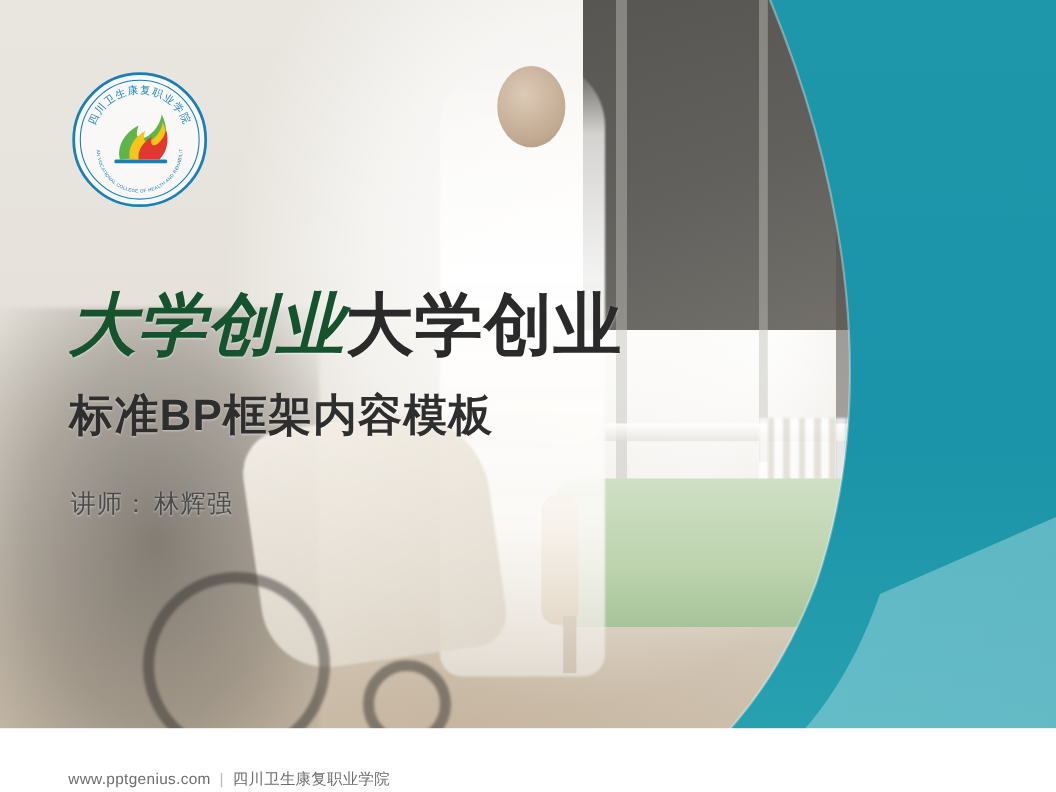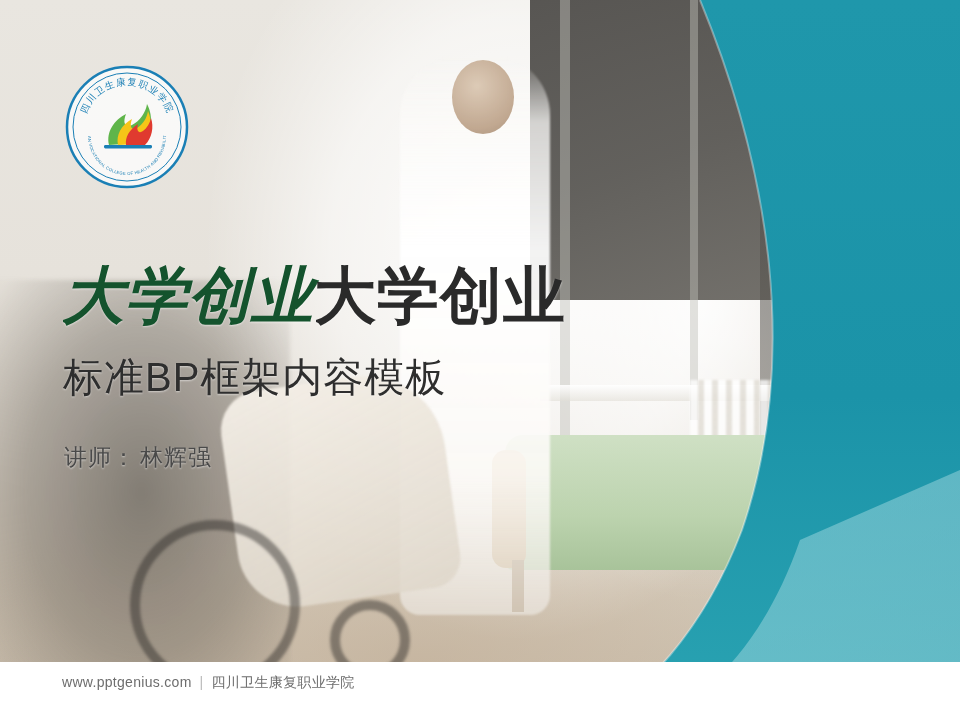--- a/index.html
+++ b/index.html
@@ -163,21 +163,21 @@
     text-shadow: 0 1px 2px rgba(255,255,255,0.55);
   }
   .title-accent { color: #14532d; font-style: italic; }
   .title-dark { color: #2a2a2a; }
 
   .subtitle {
     position: absolute;
     left: 63px;
     top: 350px;
     font-size: 40px;
-    font-weight: normal;
+    font-weight: bold;
     color: #2e2e2e;
     letter-spacing: 1px;
     white-space: nowrap;
     text-shadow: 0 1px 2px rgba(255,255,255,0.5);
   }
 
   .meta {
     position: absolute;
     left: 64px;
     font-size: 23px;
@@ -187,21 +187,21 @@
     text-shadow: 0 1px 2px rgba(255,255,255,0.6);
   }
   .meta-presenter { top: 442px; }
   .meta-date { top: 485px; }
   .meta .label { margin-right: 4px; }
 
   
   .footer {
     position: absolute;
     left: 62px;
-    bottom: 28px;
+    bottom: 2px;
     font-size: 14px;
     color: #6d6d6d;
     letter-spacing: 0.3px;
     white-space: nowrap;
   }
   .footer .divider {
     color: #b9b9b9;
     margin: 0 8px;
   }
 </style>

